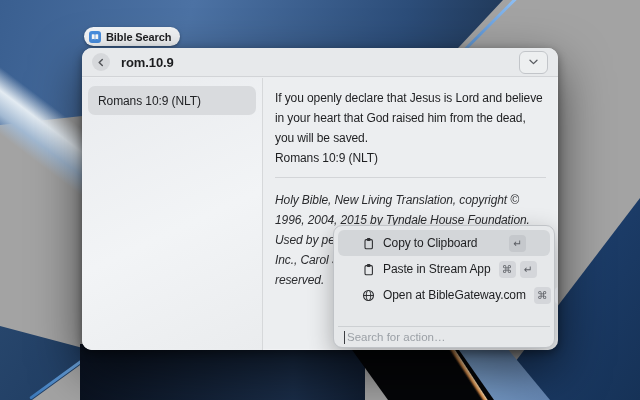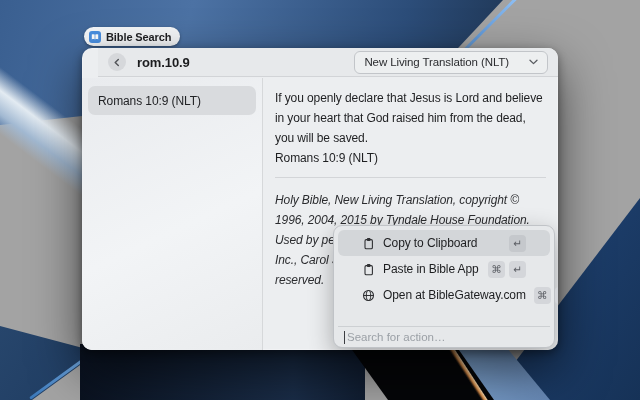--- a/index.html
+++ b/index.html
@@ -33,21 +33,21 @@
     background:linear-gradient(to right,rgba(120,60,20,0),#d98b45 45%,#f8ddb2);}
   
   .app-tag{position:absolute;left:84px;top:27px;height:19px;display:flex;align-items:center;gap:5px;
     padding:0 9px 0 5px;border-radius:10px;background:#f4f6f8;
     box-shadow:0 1px 3px rgba(0,0,0,.35);}
   .app-tag-label{font-size:11px;font-weight:700;color:#1e1f22;letter-spacing:-.1px;}
   
   .window{position:absolute;left:82px;top:48px;width:476px;height:302px;border-radius:10px;
     background:#eceef0;overflow:hidden;
     box-shadow:0 20px 50px rgba(0,0,0,.6),0 3px 10px rgba(0,0,0,.4),inset 0 0 0 1px rgba(255,255,255,.25);}
-  .win-header{position:absolute;left:16px;top:0;right:0;height:29px;background:#e7e9eb;
+  .win-header{position:absolute;left:0;top:0;right:0;height:29px;background:#e7e9eb;
     border-bottom:1px solid #d2d4d7;display:flex;align-items:center;padding:0 10px;box-sizing:border-box;}
   .back-btn{width:18px;height:18px;border-radius:50%;background:#d6d8db;flex:0 0 auto;
     display:flex;align-items:center;justify-content:center;margin-right:11px;cursor:default;}
   .query-input{border:none;background:transparent;outline:none;font-family:inherit;
     font-size:13px;font-weight:600;color:#1b1c1e;width:190px;padding:0;letter-spacing:-.1px;}
   .dropdown{margin-left:auto;height:21px;border:1px solid #c2c5c9;border-radius:6px;
     background:rgba(255,255,255,.28);display:flex;align-items:center;gap:20px;
     padding:0 9px;font-size:11.5px;color:#2b2c2f;letter-spacing:-.1px;}
   .win-body{position:absolute;top:30px;left:0;right:0;bottom:0;display:flex;}
   .list-panel{width:181px;box-sizing:border-box;border-right:1px solid #d6d8da;
@@ -111,21 +111,20 @@
     <div class="win-header">
       <div class="back-btn">
         <span class="icon">
           <svg width="11" height="11" viewBox="0 0 11 11" fill="none">
             <polyline points="6.3,2.5 3.2,5.5 6.3,8.5" stroke="#55575b" stroke-width="1.5" stroke-linecap="round" stroke-linejoin="round"></polyline>
           </svg>
         </span>
       </div>
       <input class="query-input" type="text" value="rom.10.9" style="">
       <div class="dropdown">
-        <span>New Living Translation (NLT)</span>
         <span class="icon">
           <svg width="9" height="6" viewBox="0 0 9 6" fill="none">
             <polyline points="1,1.2 4.5,4.6 8,1.2" stroke="#595c61" stroke-width="1.3" stroke-linecap="round" stroke-linejoin="round"></polyline>
           </svg>
         </span>
       </div>
     </div>
 
     <div class="win-body">
 
@@ -159,21 +158,21 @@
         </span>
       </div>
 
       <div class="action-row">
         <span class="icon">
           <svg width="13" height="13" viewBox="0 0 13 13" fill="none">
             <rect x="3" y="2.6" width="7.4" height="9.2" rx="1.3" stroke="#2f3033" stroke-width="1.1"></rect>
             <rect x="4.9" y="1.1" width="3.6" height="2.8" rx="0.9" fill="#2f3033"></rect>
           </svg>
         </span>
-        <span class="lbl">Paste in Bible App</span>
+        <span class="lbl">Paste in Stream App</span>
         <span class="keys">
           <span class="key">⌘</span>
           <span class="key">↵</span>
         </span>
       </div>
 
       <div class="action-row">
         <span class="icon">
           <svg width="13" height="13" viewBox="0 0 13 13" fill="none">
             <circle cx="6.5" cy="6.5" r="5" stroke="#2f3033" stroke-width="1.1"></circle>

